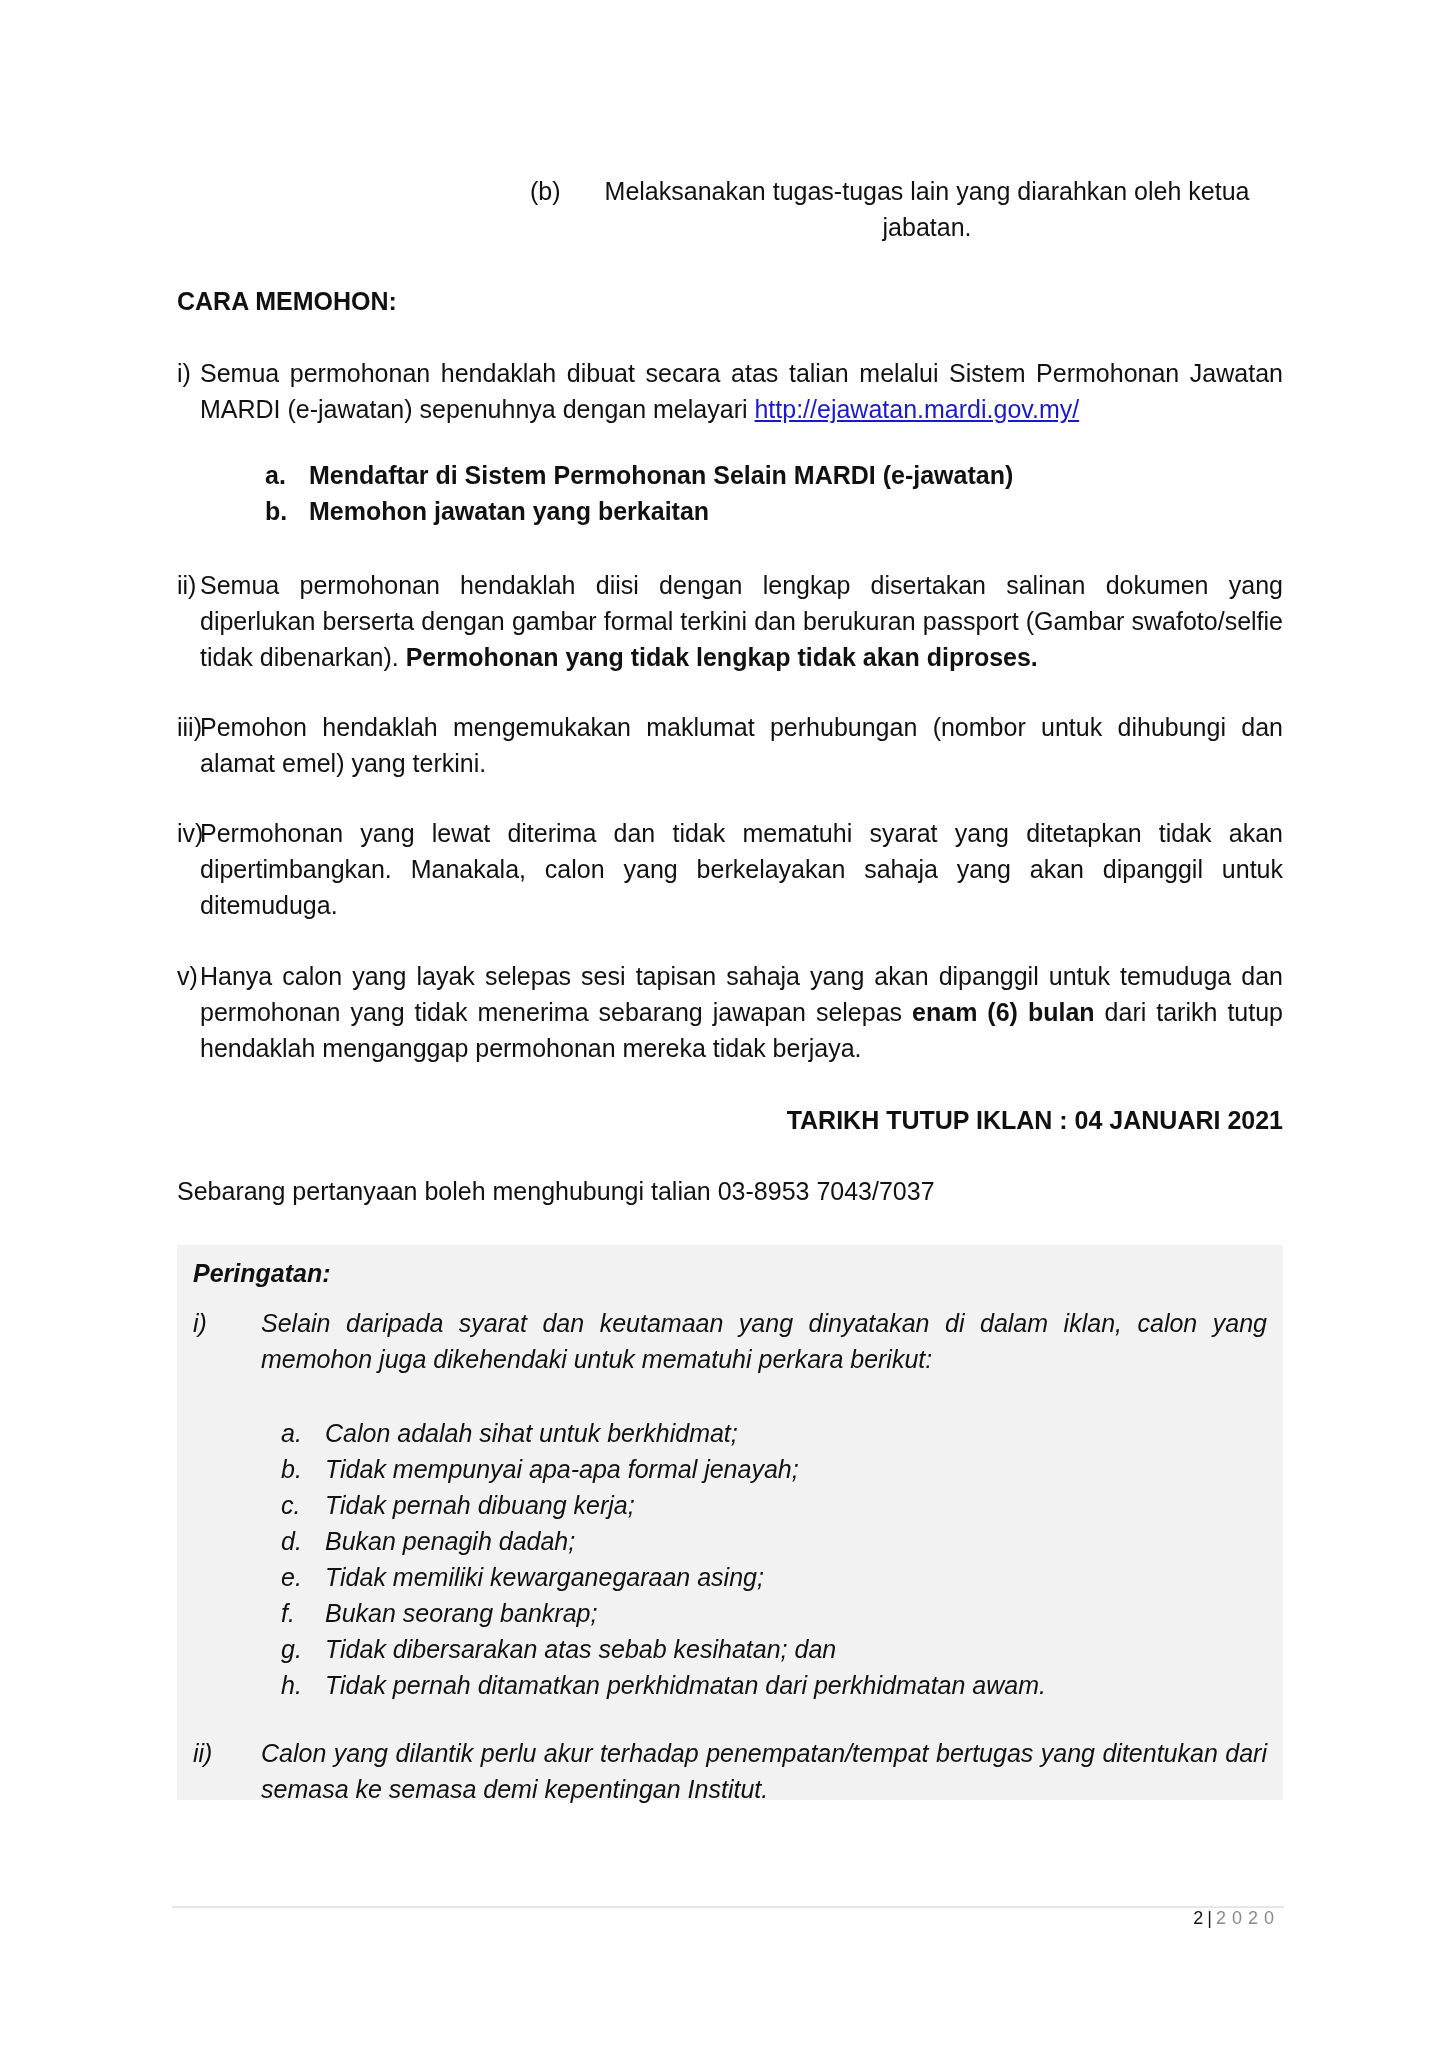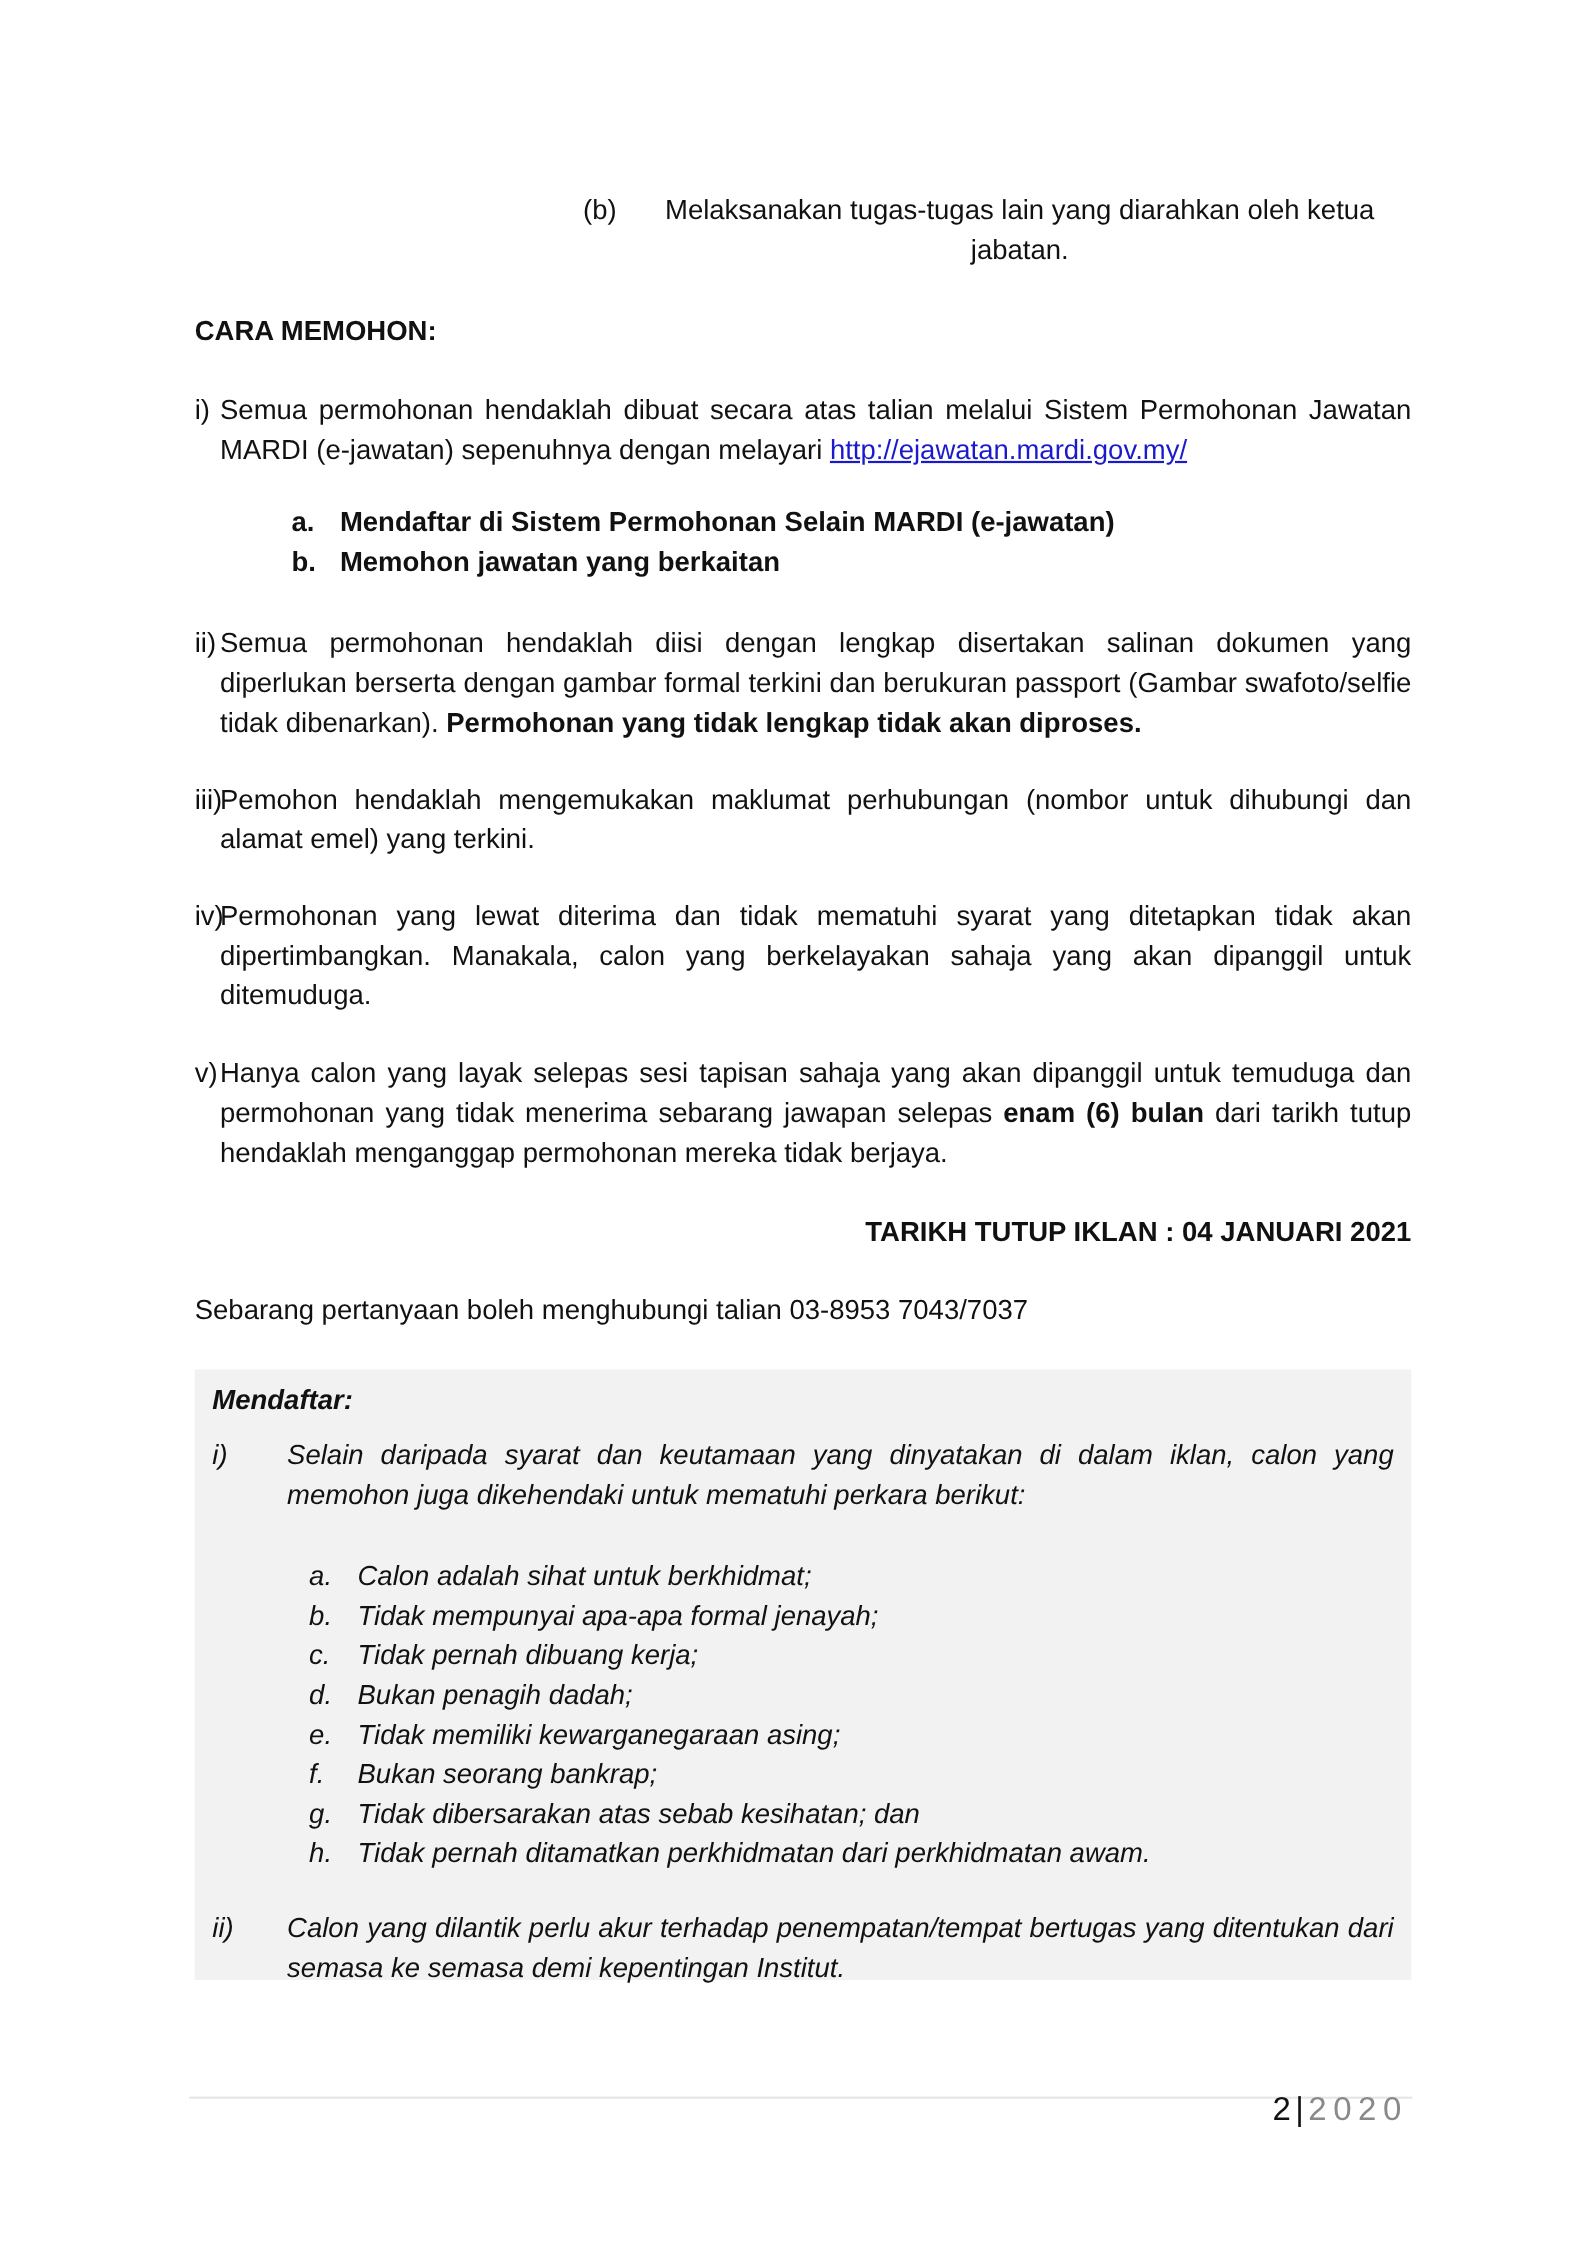--- a/index.html
+++ b/index.html
@@ -33,21 +33,21 @@
     .note-box .inner { position: absolute; left: 16px; top: 10px; width: 1074px; font-style: italic; }
     .note-title { font-weight: bold; font-style: italic; }
     .nitem { position: absolute; left: 0; width: 1074px; }
     .nitem .num { position: absolute; left: 0; top: 0; }
     .nitem .body { margin-left: 68px; text-align: justify; text-align-last: left; }
     .nlist { position: absolute; left: 88px; }
     .nlist .row { position: relative; height: 36px; }
     .nlist .l { position: absolute; left: 0; }
     .nlist .t { position: absolute; left: 44px; white-space: nowrap; }
     .footer-line { left: 172px; top: 1906px; width: 1112px; height: 2px; background: #e6e6e6; }
-    .footer { left: 1100px; top: 1900px; width: 180px; text-align: right; font-size: 30px; }
+    .footer { left: 1100px; top: 1900px; width: 180px; text-align: right; font-size: 18px; }
     .footer .pg { color: #111; }
     .footer .sep { color: #111; margin: 0 4px; }
     .footer .yr { color: #8a8a8a; letter-spacing: 6px; }
   </style>
 </head>
 <body>
 
 <div class="abs sub-b">
   <span class="lbl">(b)</span>
   <div class="txt">Melaksanakan tugas-tugas lain yang diarahkan oleh ketua jabatan.</div>
@@ -90,21 +90,21 @@
   <span class="num">v)</span>
   <div class="body"><span>Hanya calon yang layak selepas sesi tapisan sahaja yang akan dipanggil untuk temuduga dan permohonan yang tidak menerima sebarang jawapan selepas </span><b>enam (6) bulan</b><span> dari tarikh tutup hendaklah menganggap permohonan mereka tidak berjaya.</span></div>
 </div>
 
 <div class="abs center-title">TARIKH TUTUP IKLAN : 04 JANUARI 2021</div>
 
 <div class="abs contact">Sebarang pertanyaan boleh menghubungi talian 03-8953 7043/7037</div>
 
 <div class="abs note-box">
   <div class="inner">
-    <div class="note-title">Mendaftar:</div>
+    <div class="note-title">Peringatan:</div>
 
     <div class="nitem" style="top:50px;">
       <span class="num">i)</span>
       <div class="body">Selain daripada syarat dan keutamaan yang dinyatakan di dalam iklan, calon yang memohon juga dikehendaki untuk mematuhi perkara berikut:</div>
     </div>
 
     <div class="nlist" style="top:160px;">
       <div class="row">
           <span class="l">a.</span>
           <span class="t">Calon adalah sihat untuk berkhidmat;</span>

